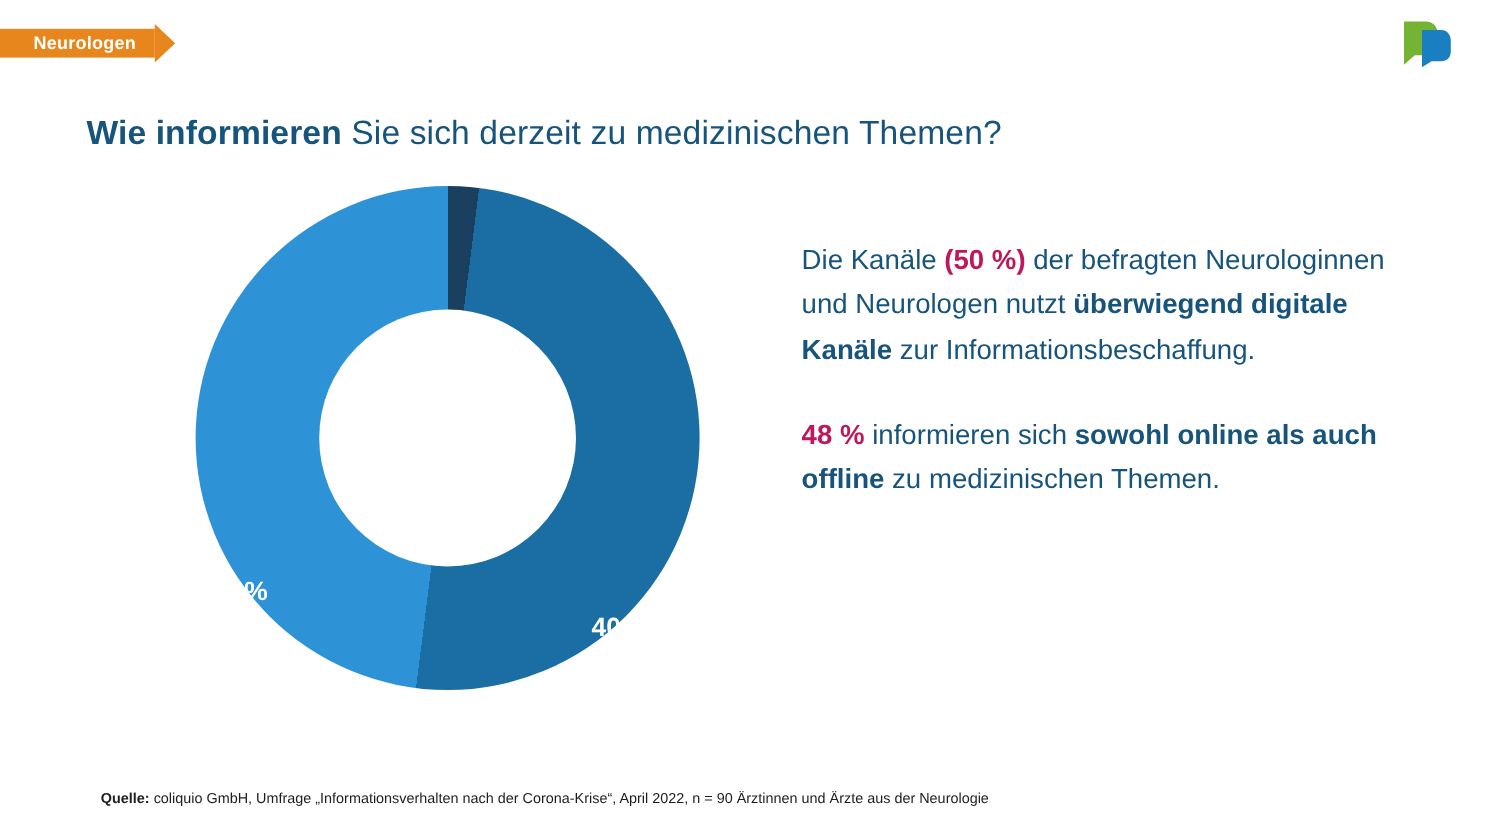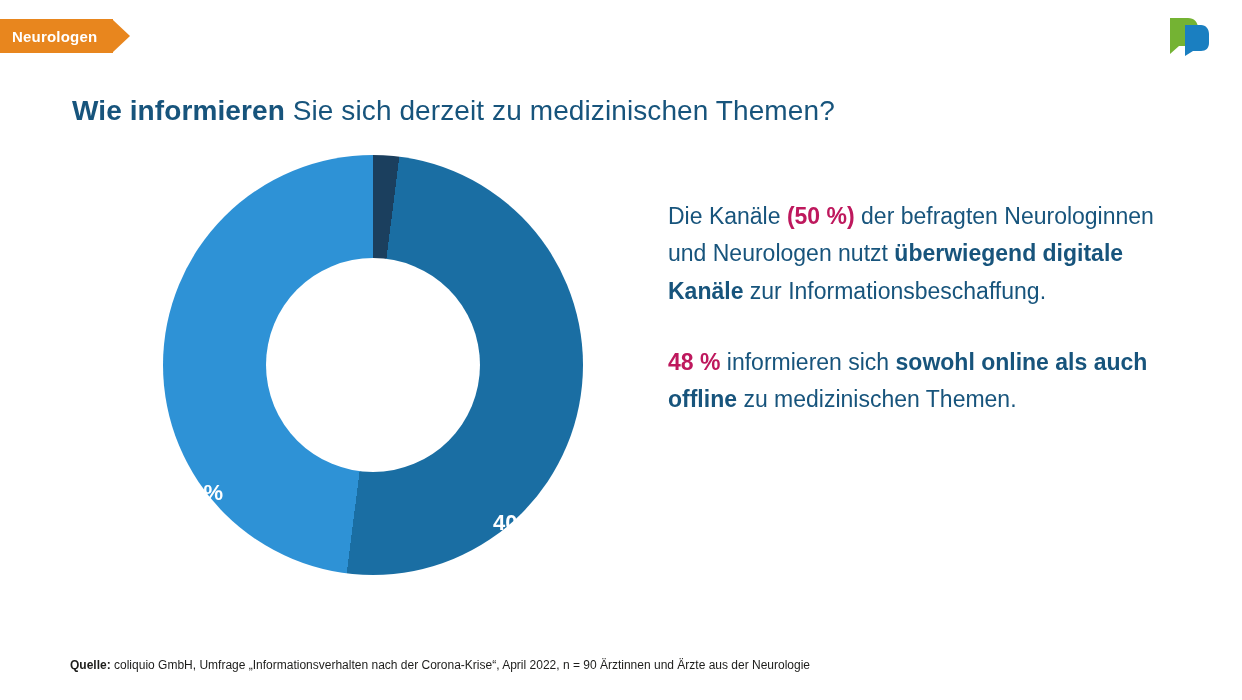--- a/index.html
+++ b/index.html
@@ -20,24 +20,24 @@
   
   .banner {
     position: absolute;
     left: 0; top: 20px;
     height: 32px;
     display: flex;
     align-items: center;
   }
   .banner-body {
     background: #e8861e;
-    height: 34px;
+    height: 24px;
     display: flex;
     align-items: center;
-    padding: 0 16px 0 12px;
+    padding: 0 16px 0 28px;
     color: #ffffff;
     font-size: 15px;
     font-weight: bold;
     letter-spacing: .2px;
   }
   .banner-arrow {
     width: 0; height: 0;
     border-top: 16px solid transparent;
     border-bottom: 16px solid transparent;
     border-left: 17px solid #e8861e;
@@ -122,21 +122,21 @@
     line-height: 1.62;
     color: #17547c;
   }
   .rightcol .p2 { margin-top: 34px; }
   .green { color: #be185d; font-weight: bold; }
   .bold  { font-weight: bold; }
 
   
   .source {
     position: absolute;
-    left: 70px; bottom: 28px;
+    left: 84px; bottom: 28px;
     font-size: 12px;
     color: #1d1d1b;
   }
   .source b { font-weight: bold; }
 </style>
 </head>
 <body>
 
 <div id="page">
 

